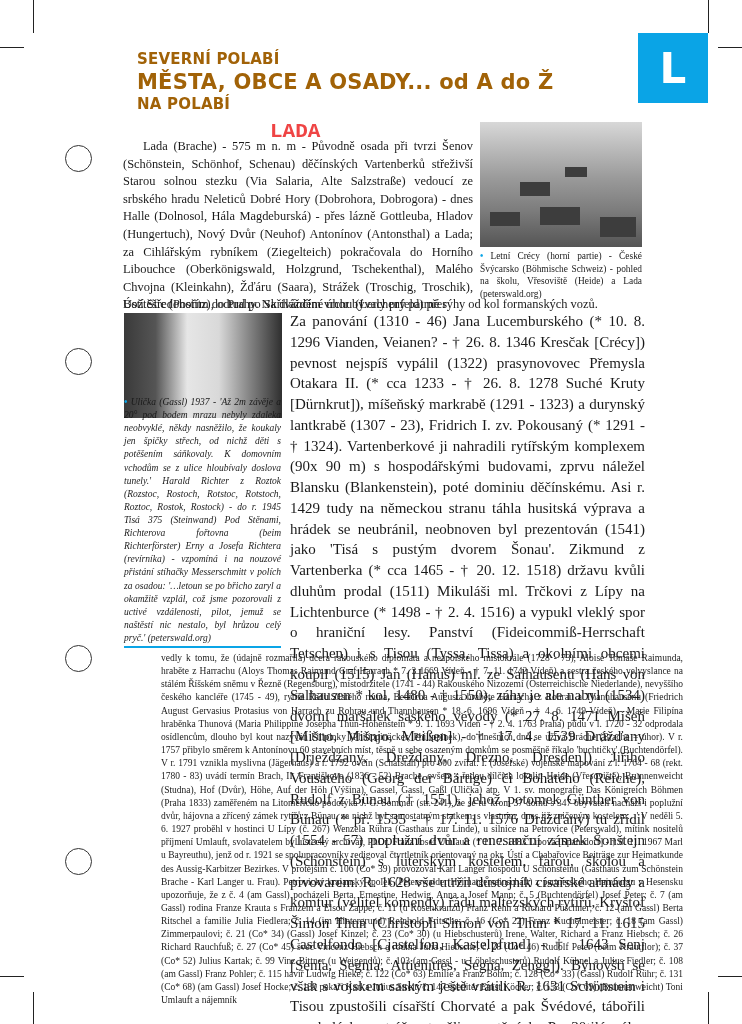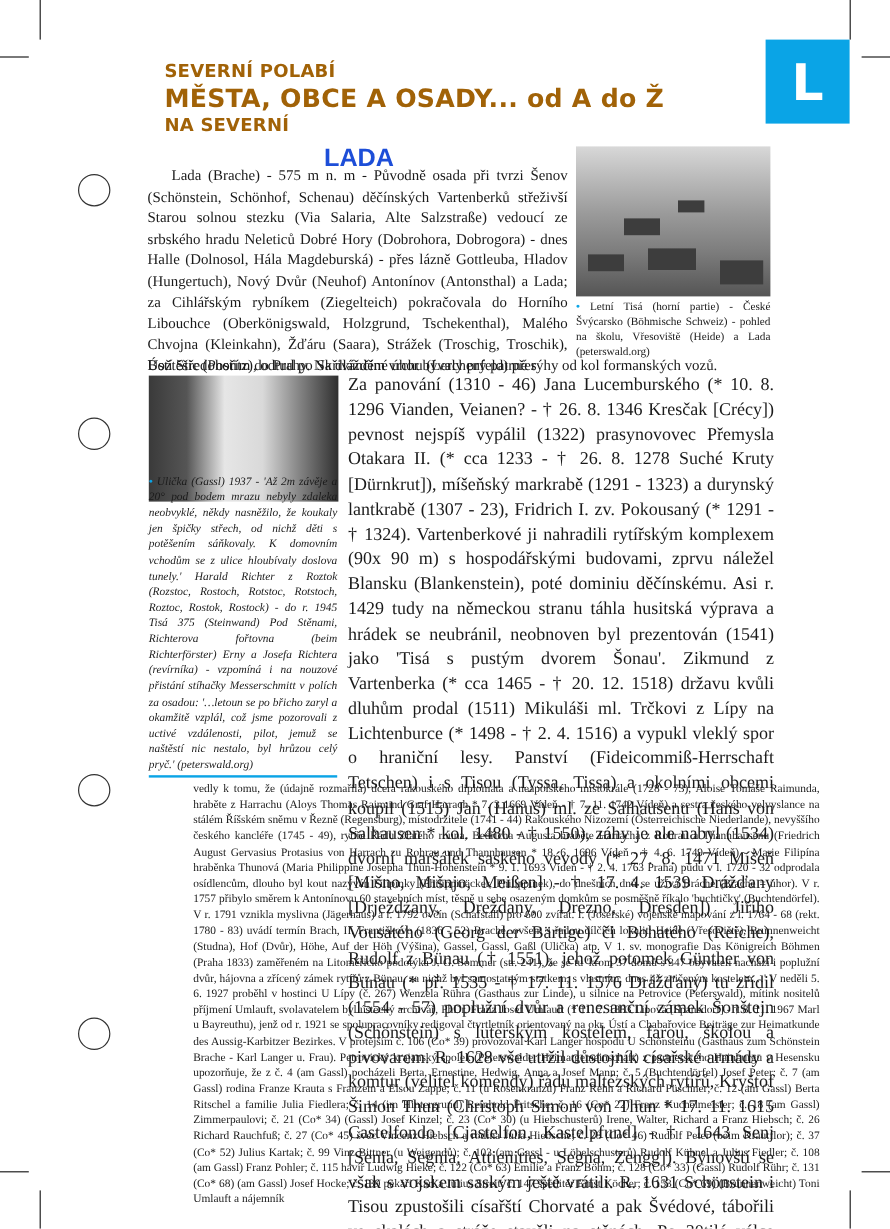--- a/index.html
+++ b/index.html
@@ -6,21 +6,21 @@
   body { width: 742px; height: 1024px; position: relative; overflow: hidden;
          font-family: "Liberation Serif", "DejaVu Serif", serif; color: #1a1a1a; }
   .crop { position: absolute; background: #222; }
   .hole { position: absolute; width: 25px; height: 25px; border: 1.2px solid #333; border-radius: 50%; left: 65px; }
   .hdr { position: absolute; left: 137px; font-family: "DejaVu Sans", "Liberation Sans", sans-serif; font-weight: bold; color: #a16207; letter-spacing: 0.2px; }
   #h-sub1 { top: 50px; font-size: 15px; }
   #h-main { top: 70px; font-size: 21px; }
   #h-sub2 { top: 95px; font-size: 15px; }
   #letter-box { position: absolute; left: 638px; top: 33px; width: 70px; height: 70px; background: #0aa4e6; color: #fff;
       font-family: "DejaVu Sans", sans-serif; font-weight: bold; font-size: 42px; display: flex; align-items: center; justify-content: center; }
-  #article-title { position: absolute; left: 270px; top: 120px; font-size: 21px; font-weight: bold; color: #1d4ed8; font-family: Liberation Sans, sans-serif; }
+  #article-title { position: absolute; left: 270px; top: 120px; font-size: 21px; font-weight: bold; color: #ef4444; font-family: Liberation Mono, monospace; }
   .para { position: absolute; text-align: justify; line-height: 1.42; }
   #intro { left: 123px; top: 138px; width: 350px; font-size: 12.4px; text-indent: 20px; }
   #intro-tail { left: 123px; top: 296px; width: 520px; font-size: 12.4px; }
   #photo1 { position: absolute; left: 480px; top: 122px; width: 162px; height: 125px;
      background: linear-gradient(180deg, #d8d8d8 0%, #bcbcbc 20%, #9a9a9a 45%, #7d7d7d 70%, #555 100%); }
   #photo1 .roof { position:absolute; background:#3d3d3d; }
   #cap1 { left: 480px; top: 250px; width: 162px; font-size: 9.4px; line-height: 1.35; }
   #photo2 { position: absolute; left: 124px; top: 313px; width: 158px; height: 105px;
      background: linear-gradient(90deg, #3a3a3a 0%, #555 20%, #e6e6e6 40%, #d9d9d9 60%, #8a8a8a 78%, #2f2f2f 100%); }
   #cap2 { left: 124px; top: 396px; width: 157px; font-size: 9.5px; line-height: 1.38; }
@@ -41,35 +41,35 @@
 <div class="crop" style="left:718px;top:976px;width:24px;height:1px;"></div>
 <div class="crop" style="left:708px;top:992px;width:1px;height:32px;"></div>
 
 <div class="hole" style="top:145px;"></div>
 <div class="hole" style="top:348px;"></div>
 <div class="hole" style="top:645px;"></div>
 <div class="hole" style="top:848px;"></div>
 
 <div class="hdr" id="h-sub1">SEVERNÍ POLABÍ</div>
 <div class="hdr" id="h-main">MĚSTA, OBCE A OSADY... od A do Ž</div>
-<div class="hdr" id="h-sub2">NA SEVERNÍ</div>
+<div class="hdr" id="h-sub2">NA POLABÍ</div>
 <div id="letter-box">L</div>
 
 <div id="article-title">LADA</div>
 
 <div class="para" id="intro">Lada (Brache) - 575 m n. m - Původně osada při tvrzi Šenov (Schönstein, Schönhof, Schenau) děčínských Vartenberků střeživší Starou solnou stezku (Via Salaria, Alte Salzstraße) vedoucí ze srbského hradu Neleticů Dobré Hory (Dobrohora, Dobrogora) - dnes Halle (Dolnosol, Hála Magdeburská) - přes lázně Gottleuba, Hladov (Hungertuch), Nový Dvůr (Neuhof) Antonínov (Antonsthal) a Lada; za Cihlářským rybníkem (Ziegelteich) pokračovala do Horního Libouchce (Oberkönigswald, Holzgrund, Tschekenthal), Malého Chvojna (Kleinkahn), Žďáru (Saara), Strážek (Troschig, Troschik), Božtěšic (Postitz), odtud po Skřivánčím vrchu (Lerchenfeld) přes</div>
 <div class="para" id="intro-tail">Ústí Středohořím do Prahy. Na dlážděné úhor bývaly prý patrné rýhy od kol formanských vozů.</div>
 
 <div id="photo1">
   <div class="roof" style="left:40px;top:60px;width:30px;height:14px;"></div>
   <div class="roof" style="left:85px;top:45px;width:22px;height:10px;"></div>
   <div class="roof" style="left:60px;top:85px;width:40px;height:18px;"></div>
   <div class="roof" style="left:120px;top:95px;width:36px;height:20px;"></div>
   <div class="roof" style="left:10px;top:90px;width:30px;height:14px;"></div>
 </div>
-<div class="para" id="cap1"><span class="bullet">•</span> <span>Letní Tisá (horní partie) - České Švýcarsko (Böhmische Schweiz) - pohled na školu, Vřesoviště (Heide) a Lada (peterswald.org)</span></div>
+<div class="para" id="cap1"><span class="bullet">•</span> <span>Letní Crécy (horní partie) - České Švýcarsko (Böhmische Schweiz) - pohled na školu, Vřesoviště (Heide) a Lada (peterswald.org)</span></div>
 
 <div id="photo2"></div>
 <div class="para" id="cap2" style="font-style:italic;"><span class="bullet">•</span> <span>Ulička (Gassl) 1937 - 'Až 2m závěje a 20° pod bodem mrazu nebyly zdaleka neobvyklé, někdy nasněžilo, že koukaly jen špičky střech, od nichž děti s potěšením sáňkovaly. K domovním vchodům se z ulice hloubívaly doslova tunely.' Harald Richter z Roztok (Rozstoc, Rostoch, Rotstoc, Rotstoch, Roztoc, Rostok, Rostock) - do r. 1945 Tisá 375 (Steinwand) Pod Stěnami, Richterova fořtovna (beim Richterförster) Erny a Josefa Richtera (revírníka) - vzpomíná i na nouzové přistání stíhačky Messerschmitt v polích za osadou: '…letoun se po břicho zaryl a okamžitě vzplál, což jsme pozorovali z uctivé vzdálenosti, pilot, jemuž se naštěstí nic nestalo, byl hrůzou celý pryč.' (peterswald.org)</span></div>
 <div id="rule2"></div>
 
 <div class="para" id="body-col">Za panování (1310 - 46) Jana Lucemburského (* 10. 8. 1296 Vianden, Veianen? - † 26. 8. 1346 Kresčak [Crécy]) pevnost nejspíš vypálil (1322) prasynovovec Přemysla Otakara II. (* cca 1233 - † 26. 8. 1278 Suché Kruty [Dürnkrut]), míšeňský markrabě (1291 - 1323) a durynský lantkrabě (1307 - 23), Fridrich I. zv. Pokousaný (* 1291 - † 1324). Vartenberkové ji nahradili rytířským komplexem (90x 90 m) s hospodářskými budovami, zprvu náležel Blansku (Blankenstein), poté dominiu děčínskému. Asi r. 1429 tudy na německou stranu táhla husitská výprava a hrádek se neubránil, neobnoven byl prezentován (1541) jako 'Tisá s pustým dvorem Šonau'. Zikmund z Vartenberka (* cca 1465 - † 20. 12. 1518) državu kvůli dluhům prodal (1511) Mikuláši ml. Trčkovi z Lípy na Lichtenburce (* 1498 - † 2. 4. 1516) a vypukl vleklý spor o hraniční lesy. Panství (Fideicommiß-Herrschaft Tetschen) i s Tisou (Tyssa, Tissa) a okolními obcemi koupil (1515) Jan (Hanuš) ml. ze Salhausenu (Hans von Salhausen * kol. 1480 - † 1550), záhy je ale nabyl (1534) dvorní maršálek saského vévody (* 27. 8. 1471 Míšeň [Mišno, Mišnjo, Meißen] - † 17. 4. 1539 Drážďany [Drježdźany, Dreždany, Drezno, Dresden]) Jiřího Vousatého (Georg der Bärtige) či Bohatého (Reiche), Rudolf z Bünau († 1551), jehož potomek Günther von Bünau (* př. 1535 - † 17. 11. 1576 Drážďany) tu zřídil (1554 - 57) poplužní dvůr a renesanční zámek Šonštejn (Schönstein) s luterským kostelem, farou, školou a pivovarem. R. 1628 vše utržil důstojník císařské armády a komtur (velitel komendy) řádu maltézských rytířů, Kryštof Šimon Thun (Christoph Simon von Thun * 17. 11. 1615 Castelfondo [Cjastelfon, Kastelpfund] - † 1643 Senj [Senia, Segnia, Attienities, Segna, Zengg]). Býnovští se však s vojskem saským ještě vrátili. R. 1631 Schönstein i Tisou zpustošili císařští Chorvaté a pak Švédové, tábořili ve skalách a stráže stavěli na stěnách. Po 30tilé válce (1618 - 48) čítala Tisá i Schönstein 90 obyvatel a 17 domů. V Berní rule (1654) obec Schönstein už nefiguruje. Po smrti Jana Zikmunda z Thunu (Johann Sigismund von Thun und Hohenstein * 20. 9. 1594 - † 29. 6. 1646 Děčín) si jmění rozdělilo 8 z jeho synů (1653), nový majitel o zámek, jenž zůstal jen úřadem (správce zmiňován ještě r. 1675), příliš nedbal, vrchnost se uchýlila do Libouchce (Königswald). Posléze byl rozebrán - přestavba děčínského zámku (1786 - 92), chalupy nevolníků atp. Ač v panství statek patřil k největším (350 ha), popisuje 2. tereziánský katastr (1751 - 57) už jen pole, lada a pastviny (1751). Opuštěné pozemky a nemnoho poddaných</div>
 <div class="para" id="body-full">vedly k tomu, že (údajně rozmařilá) dcera rakouského diplomata a neapolského místokrále (1728 - 73), Aloise Tomáše Raimunda, hraběte z Harrachu (Aloys Thomas Raimund Graf Harrach * 7. 3 1669 Vídeň - † 7. 11. 1742 Vídeň) a sestra českého velvyslance na stálém Říšském sněmu v Řezně (Regensburg), místodržitele (1741 - 44) Rakouského Nizozemí (Österreichische Niederlande), nevyššího českého kancléře (1745 - 49), rytíře Řádu Zlatého rouna, Bedřicha Augusta hraběte Harracha z Rohrau a Thannhausenu (Friedrich August Gervasius Protasius von Harrach zu Rohrau und Thannhausen * 18. 6. 1696 Vídeň - † 4. 6. 1749 Vídeň) - Marie Filipína hraběnka Thunová (Maria Philippine Josepha Thun-Hohenstein * 9. 1. 1693 Vídeň - † 2. 4. 1763 Praha) půdu v l. 1720 - 32 odprodala osídlencům, dlouho byl kout nazýván Filipinky (Philippinäcker, Philippinek), do dnešních dnů se užívá Bráche (Brache = úhor). V r. 1757 přibylo směrem k Antonínovu 60 stavebních míst, těsně u sebe osazeným domkům se posměšně říkalo 'buchtičky' (Buchtendörfel). V r. 1791 vznikla myslivna (Jägerhaus) a r. 1792 ovčín (Schafstall) pro 600 zvířat. I. (Josefské) vojenské mapování z l. 1764 - 68 (rekt. 1780 - 83) uvádí termín Brach, II. Františkovo (1836 - 52) Brache, ovšem s řadou dílčích lokalit: Heide (Vřesoviště), Brunnenweicht (Studna), Hof (Dvůr), Höhe, Auf der Höh (Výšina), Gassel, Gassl, Gaßl (Ulička) atp. V 1. sv. monografie Das Königreich Böhmen (Praha 1833) zaměřeném na Litoměřicko podotýká J. G. Sommer (str. 241), že se tu 'krom 37 domů s 347 obyvateli nachází i poplužní dvůr, hájovna a zřícený zámek rytířů z Bünau, za nichž byl samostatným statkem, s vlastním, dnes již zničeným kostelem…' V neděli 5. 6. 1927 proběhl v hostinci U Lípy (č. 267) Wenzela Rühra (Gasthaus zur Linde), u silnice na Petrovice (Peterswald), mítink nositelů příjmení Umlauft, svolavatelem byl ústecký archivář, PhDr. Franz Josef Umlauft (* 11. 7. 1883 Lipová [Spansdorf] - † 8. 11. 1967 Marl u Bayreuthu), jenž od r. 1921 se spolupracovníky redigoval čtvrtletník orientovaný na okr. Ústí a Chabařovice Beiträge zur Heimatkunde des Aussig-Karbitzer Bezirkes. V protějším č. 106 (Co* 39) provozoval Karl Langer hospodu U Schönsteinu (Gasthaus zum Schönstein Brache - Karl Langer u. Frau). Petrovický krajanský spolek (Peterswalder Heimatgemeinschaft) z partnerského Hainburgu v Hesensku upozorňuje, že z č. 4 (am Gassl) pocházeli Berta, Ernestine, Hedwig, Anna a Josef Mann; č. 5 (Buchtendörfel) Josef Peter; č. 7 (am Gassl) rodina Franze Krauta s Franzem a Elsou Zappe; č. 11 (u Rosenkranzů) Franz Rehn a Richard Püschner; č. 12 (am Gassl) Berta Ritschel a familie Julia Fiedlera; č. 14 (im Hintergrund) Reinhold Fritsche; č. 16 (Co* 22) Franz Kuchelmeister; č. 18 (am Gassl) Zimmerpaulovi; č. 21 (Co* 34) (Gassl) Josef Kinzel; č. 23 (Co* 30) (u Hiebschusterů) Irene, Walter, Richard a Franz Hiebsch; č. 26 Richard Rauchfuß; č. 27 (Co* 45) švec Vincenz Hiebsch a rodina Julia Hiebsche; č. 28 (Co* 46) Rudolf Peter (beim Krautflor); č. 37 (Co* 52) Julius Kartak; č. 99 Vinz Bittner (u Weigendů); č. 103 (am Gassl - u Löbelschusterů) Rudolf Kühnel a Julius Fiedler; č. 108 (am Gassl) Franz Pohler; č. 115 havíř Ludwig Hieke; č. 122 (Co* 63) Emilie a Franz Böhm; č. 128 (Co* 33) (Gassl) Rudolf Rühr; č. 131 (Co* 68) (am Gassl) Josef Hocke; č. 139 pekaři Karl a Julius Streit; č. 147 špeditér Ernst Köcher; č. 153 (Co* 69) (Brunnenweicht) Toni Umlauft a nájemník</div>
 
 </body></html>

